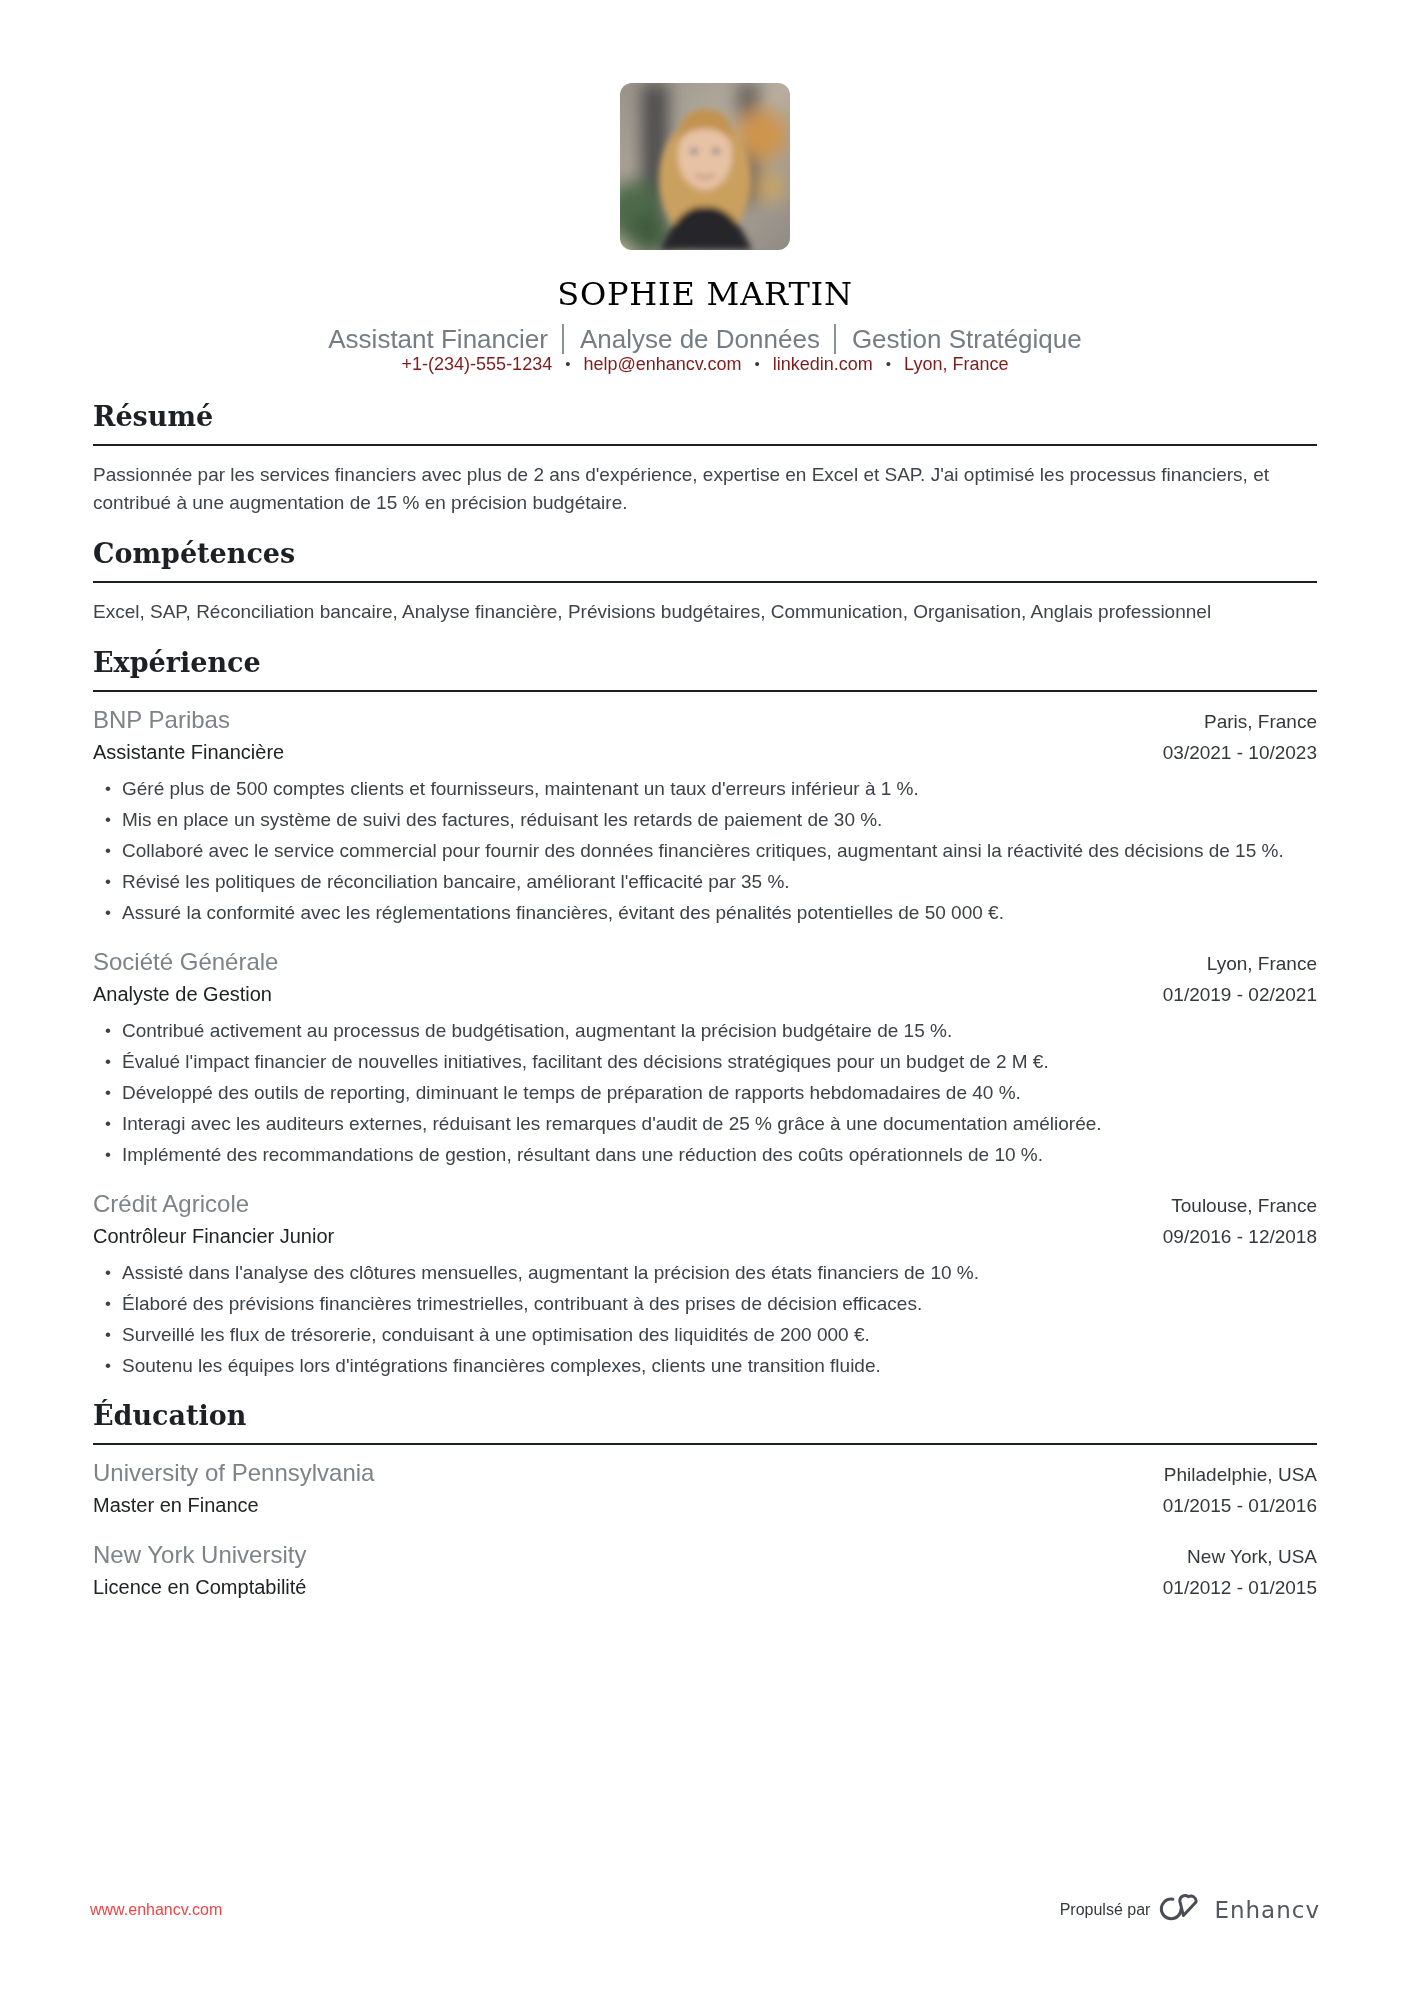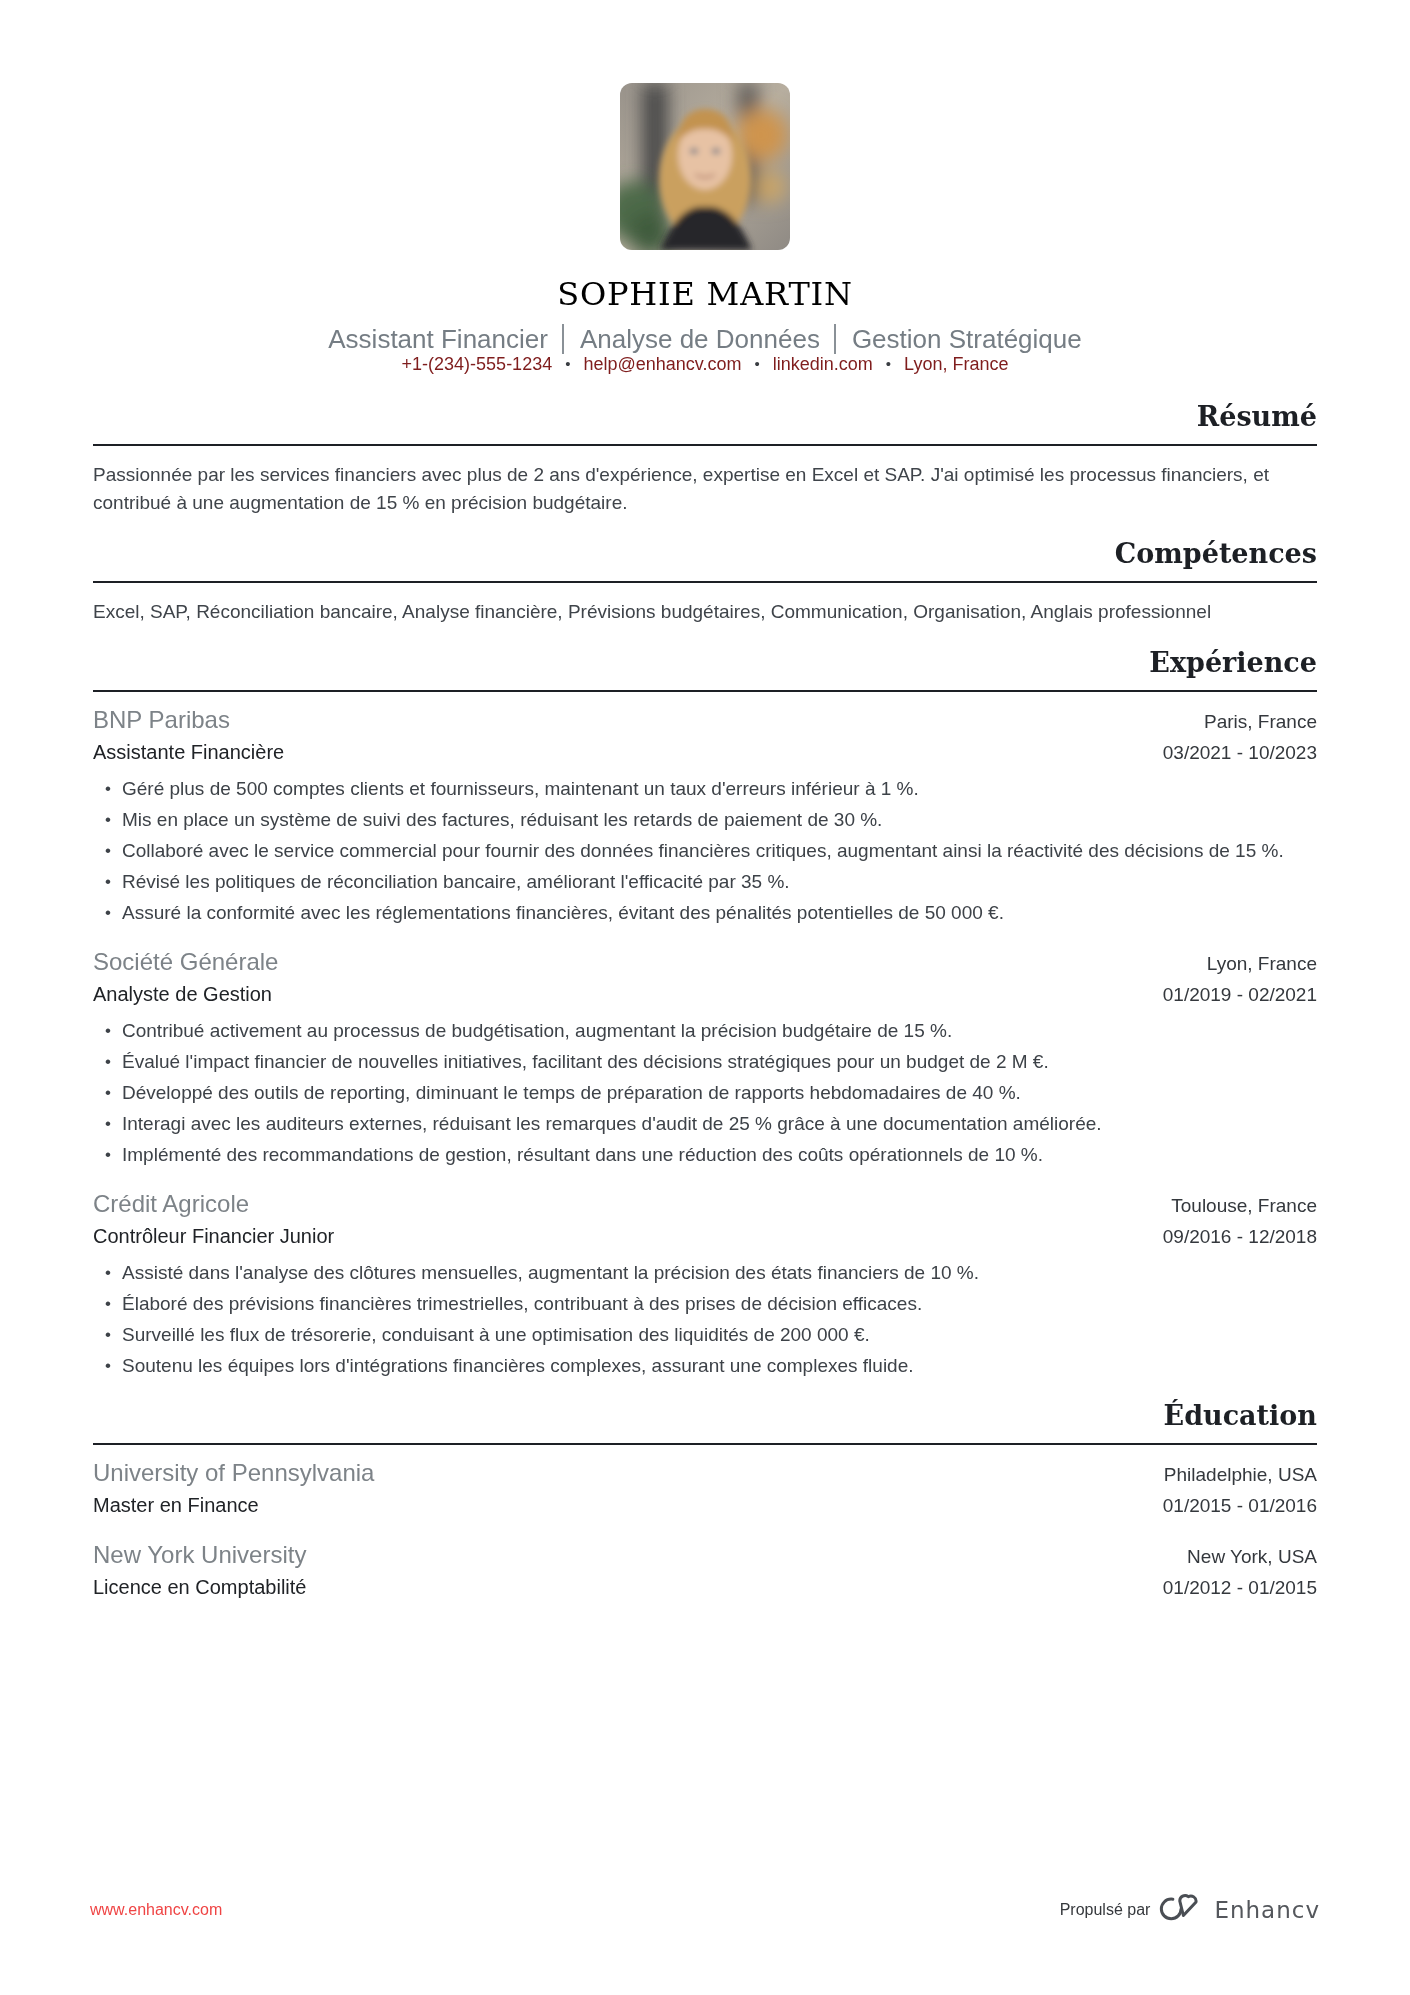--- a/index.html
+++ b/index.html
@@ -55,21 +55,21 @@
   
   .section-head {
     border-bottom: 2px solid #1d2025;
     padding-bottom: 11px;
   }
   .section-head h2 {
     font-family: "DejaVu Serif", "Liberation Serif", serif;
     font-weight: 700;
     font-size: 27px;
     line-height: 33px;
-    text-align: right;
+    text-align: left;
     color: #1d2025;
   }
   .mt-first { margin-top: 25px; }
   .mt-section { margin-top: 20px; }
 
   .body-text {
     margin-top: 15px;
     font-size: 19px;
     line-height: 28px;
     color: #3f444a;
@@ -236,21 +236,21 @@
       <span class="loc">Toulouse, France</span>
     </div>
     <div class="row2">
       <span class="role">Contrôleur Financier Junior</span>
       <span class="dates">09/2016 - 12/2018</span>
     </div>
     <ul class="bullets">
       <li>Assisté dans l'analyse des clôtures mensuelles, augmentant la précision des états financiers de 10 %.</li>
       <li>Élaboré des prévisions financières trimestrielles, contribuant à des prises de décision efficaces.</li>
       <li>Surveillé les flux de trésorerie, conduisant à une optimisation des liquidités de 200 000 €.</li>
-      <li>Soutenu les équipes lors d'intégrations financières complexes, assurant une complexes fluide.</li>
+      <li>Soutenu les équipes lors d'intégrations financières complexes, clients une transition fluide.</li>
     </ul>
   </div>
 
   <div class="section-head mt-section">
     <h2>Éducation</h2>
   </div>
 
   <div class="entry">
     <div class="row1">
       <span class="org">University of Pennsylvania</span>

